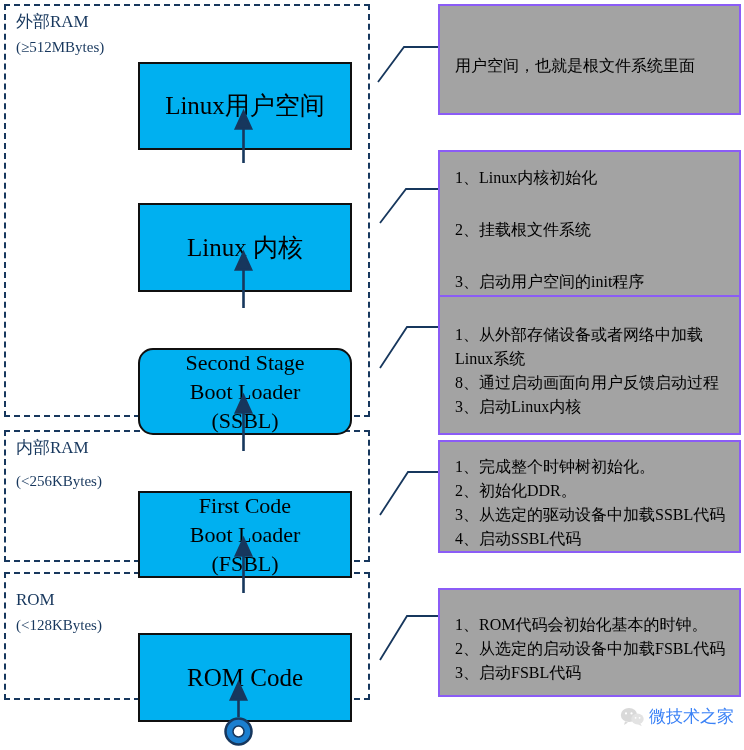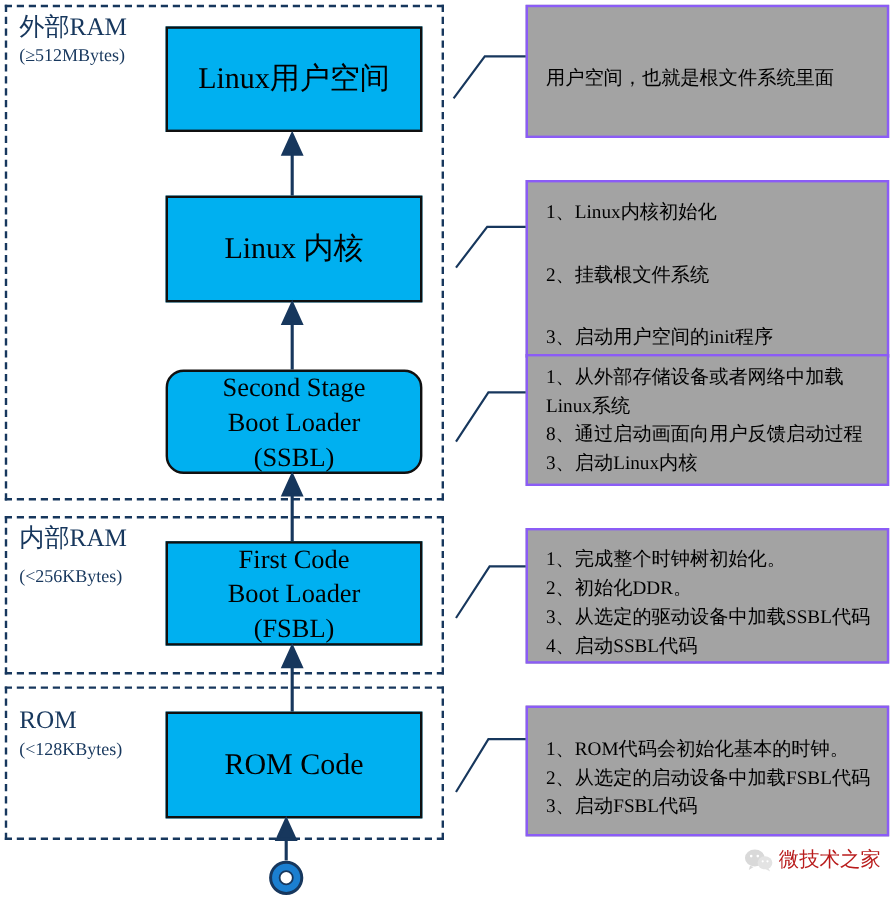--- a/index.html
+++ b/index.html
@@ -6,48 +6,48 @@
   .canvas{
     position:relative;width:744px;height:750px;background:#ffffff;
     font-family:"Liberation Serif","DejaVu Serif",serif;overflow:hidden;
   }
   
   .region{
     position:absolute;left:4px;width:366px;
     border:2px dashed #17375d;box-sizing:border-box;background:transparent;
   }
   .region-label{
-    position:absolute;left:10px;color:#17375d;font-size:21px;line-height:24px;white-space:nowrap;
+    position:absolute;left:10px;color:#17375d;font-size:17px;line-height:24px;white-space:nowrap;
   }
   .region-size{
     position:absolute;left:10px;color:#17375d;font-size:15px;line-height:18px;white-space:nowrap;
   }
   
   .stage{
     position:absolute;left:138px;width:214px;background:#00b0f0;
     border:2px solid #101010;box-sizing:border-box;
     display:flex;flex-direction:column;align-items:center;justify-content:center;
-    color:#000;text-align:center;z-index:2;
+    color:#000;text-align:center;z-index:2;margin-top:40px;
   }
   .stage .big{font-size:25px;line-height:30px;white-space:nowrap;}
   .stage .mid{font-size:22px;line-height:29px;white-space:nowrap;}
   
   .note{
     position:absolute;left:438px;width:303px;background:#a3a3a3;
     border:2px solid #8b5cf6;box-sizing:border-box;
     display:flex;flex-direction:column;justify-content:center;
     padding:16px 6px 4px 15px;z-index:2;
   }
   .note .ln{font-size:16px;line-height:24px;color:#000;white-space:nowrap;}
   
   .overlay{position:absolute;left:0;top:0;z-index:3;pointer-events:none;}
   
   .watermark{
     position:absolute;right:10px;top:705px;display:flex;align-items:center;gap:5px;
-    color:#b91c1c;font-size:17px;z-index:4;
+    color:#3b82f6;font-size:17px;z-index:4;
     font-family:"Liberation Sans","DejaVu Sans",sans-serif;
   }
 </style>
 </head>
 <body>
 
 <div class="canvas">
 
   <div class="region" style="top:4px;height:413px;">
     <div class="region-label" style="top:4px;">外部RAM</div>
@@ -83,21 +83,21 @@
   </div>
 
   <div class="note" style="top:4px;height:111px;">
     <div class="ln">用户空间，也就是根文件系统里面</div>
   </div>
   <div class="note" style="top:150px;height:148px;gap:28px;">
     <div class="ln">1、Linux内核初始化</div>
     <div class="ln">2、挂载根文件系统</div>
     <div class="ln">3、启动用户空间的init程序</div>
   </div>
-  <div class="note" style="top:295px;height:110px;justify-content:flex-end;">
+  <div class="note" style="top:295px;height:140px;">
     <div class="ln">1、从外部存储设备或者网络中加载</div>
     <div class="ln">Linux系统</div>
     <div class="ln">8、通过启动画面向用户反馈启动过程</div>
     <div class="ln">3、启动Linux内核</div>
   </div>
   <div class="note" style="top:440px;height:113px;">
     <div class="ln">1、完成整个时钟树初始化。</div>
     <div class="ln">2、初始化DDR。</div>
     <div class="ln">3、从选定的驱动设备中加载SSBL代码</div>
     <div class="ln">4、启动SSBL代码</div>

